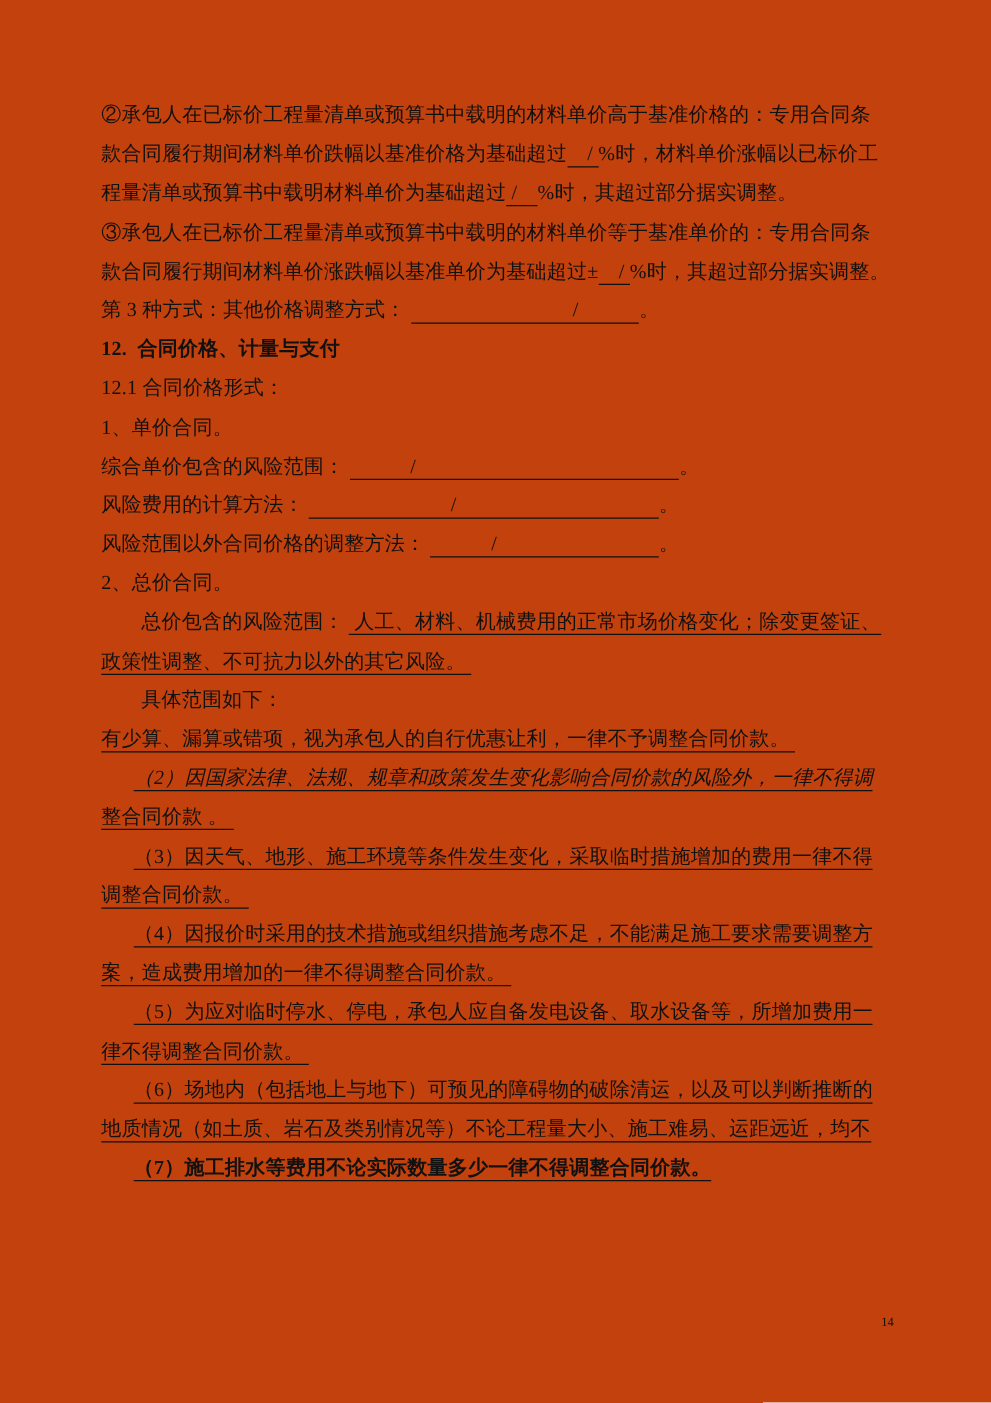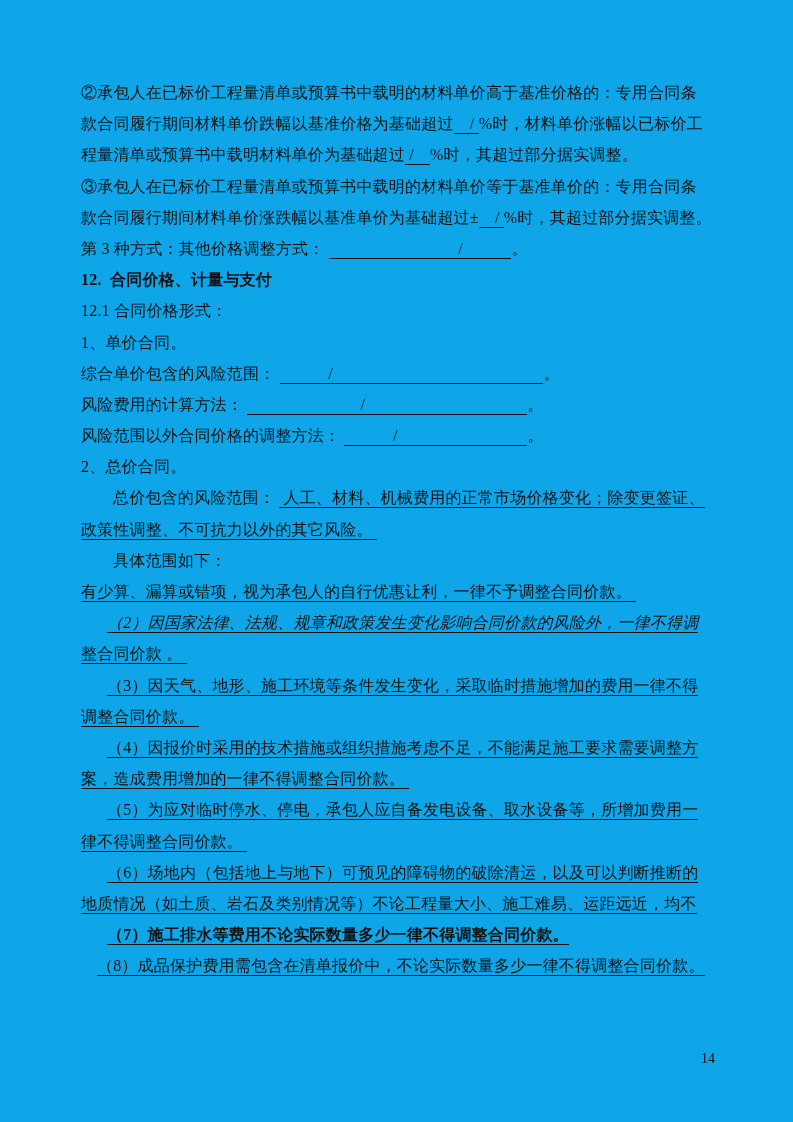--- a/index.html
+++ b/index.html
@@ -4,21 +4,21 @@
 <style>
   html, body {
     margin: 0;
     padding: 0;
     background: #ffffff;
   }
   .page {
     position: relative;
     width: 793px;
     height: 1122px;
-    background: #0ea5e9;
+    background: #c2410c;
     overflow: hidden;
     font-family: "Liberation Serif", "DejaVu Serif", serif;
     color: #111111;
   }
   .doc {
     position: absolute;
     left: 81px;
     top: 77px;
     width: 634px;
   }
@@ -36,21 +36,21 @@
     white-space: pre;
   }
   .seg.u {
     border-bottom: 1px solid #111111;
     padding-bottom: 1px;
   }
   .page-number {
     height: 26px;
     line-height: 26px;
     margin-top: 2px;
-    font-size: 14px;
+    font-size: 10px;
     text-align: right;
   }
 </style>
 </head>
 <body>
 
 <div class="page">
   <div class="doc">
 
   <div class="line"><span class="seg">②承包人在已标价工程量清单或预算书中载明的材料单价高于基准价格的：专用合同条</span></div>
@@ -74,18 +74,17 @@
       <div class="line"><span class="seg u">整合同价款 。 </span></div>
       <div class="line" style="padding-left: 26px;"><span class="seg u">（3）因天气、地形、施工环境等条件发生变化，采取临时措施增加的费用一律不得</span></div>
       <div class="line"><span class="seg u">调整合同价款。 </span></div>
       <div class="line" style="padding-left: 26px;"><span class="seg u">（4）因报价时采用的技术措施或组织措施考虑不足，不能满足施工要求需要调整方</span></div>
       <div class="line"><span class="seg u">案，造成费用增加的一律不得调整合同价款。 </span></div>
       <div class="line" style="padding-left: 26px;"><span class="seg u">（5）为应对临时停水、停电，承包人应自备发电设备、取水设备等，所增加费用一</span></div>
       <div class="line"><span class="seg u">律不得调整合同价款。 </span></div>
       <div class="line" style="padding-left: 26px;"><span class="seg u">（6）场地内（包括地上与地下）可预见的障碍物的破除清运，以及可以判断推断的</span></div>
       <div class="line"><span class="seg u">地质情况（如土质、岩石及类别情况等）不论工程量大小、施工难易、运距远近，均不</span></div>
       <div class="line" style="padding-left: 26px; font-weight: bold;"><span class="seg u">（7）施工排水等费用不论实际数量多少一律不得调整合同价款。</span></div>
-      <div class="line" style="padding-left: 16px;"><span class="seg u">（8）成品保护费用需包含在清单报价中，不论实际数量多少一律不得调整合同价款。</span></div>
     </div>
   <div class="doc" style="top: 1044px;">
     <div class="page-number">14</div>
   </div>
 </div>
 
 </body></html>

